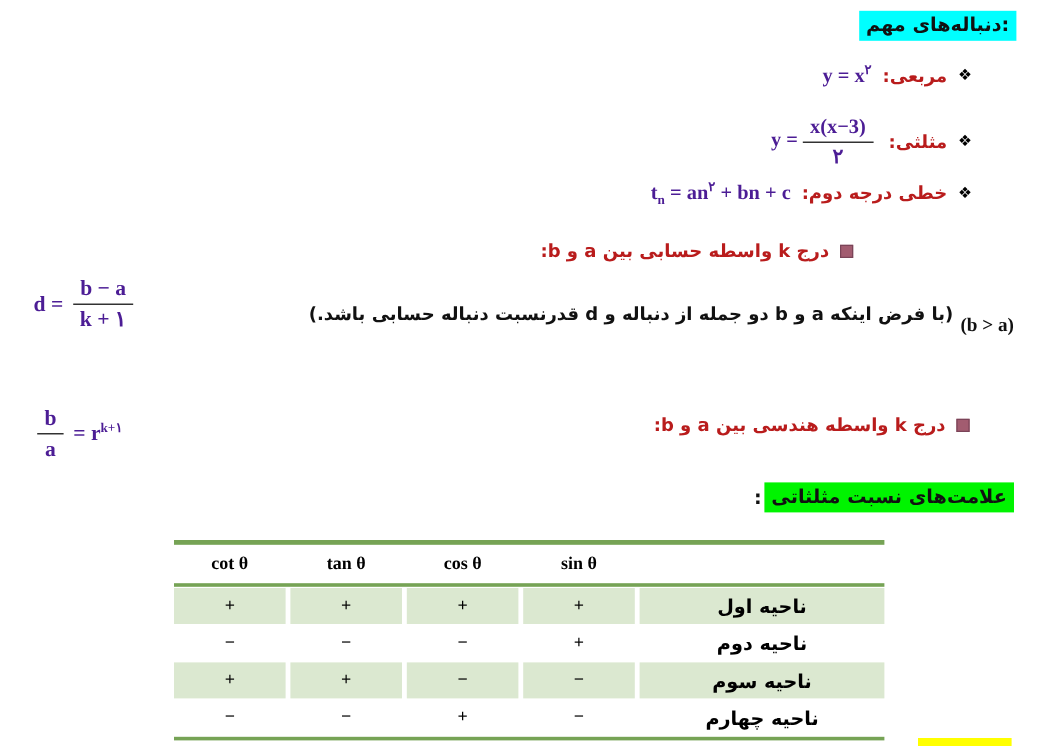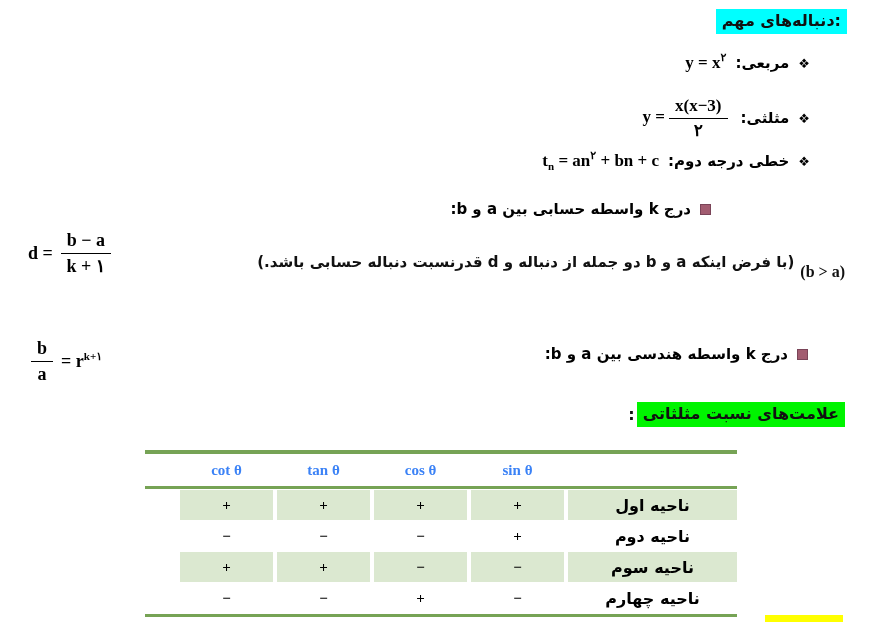--- a/index.html
+++ b/index.html
@@ -3,53 +3,53 @@
 <meta charset="utf-8">
 <style>
   * { margin:0; padding:0; box-sizing:border-box; }
   html,body { background:#ffffff; }
   .page {
     position:relative; width:880px; height:622px; background:#fff; overflow:hidden;
     font-family:"DejaVu Sans", sans-serif; color:#111;
   }
   .abs { position:absolute; }
   .row { position:absolute; display:flex; direction:rtl; align-items:center; gap:9px; }
-  .fa  { font-size:15px; font-weight:700; color:#000000; white-space:nowrap; }
+  .fa  { font-size:15px; font-weight:700; color:#b91c1c; white-space:nowrap; }
   .fa-big { font-size:16px; font-weight:700; }
   .diamond { font-size:13px; line-height:1; color:#000; }
   .sqbullet {
     width:11px; height:11px; display:inline-block; flex:0 0 auto;
     background:var(--square_bullet_maroon,#a25c70); border:1px solid #7a4458;
   }
   .hl { padding:2px 6px 4px 6px; display:inline-block; }
   .hl-cyan  { background:var(--highlight_cyan,#00ffff); }
   .hl-green { background:var(--highlight_green,#00f400); }
   .math {
     font-family:"Liberation Serif","DejaVu Serif",serif; font-weight:700;
-    font-size:17px; color:#000000; direction:ltr; white-space:nowrap;
+    font-size:17px; color:#4c1d95; direction:ltr; white-space:nowrap;
   }
   .math sup { font-size:11px; vertical-align:super; line-height:0; }
   .math sub { font-size:11px; vertical-align:sub; line-height:0; }
   .math-lg { font-size:18px; }
   .math-lg sup { font-size:11px;margin-top:32px; }
   .frac { display:inline-flex; flex-direction:column; text-align:center; vertical-align:middle; line-height:1.25; margin:0 4px; }
   .frac .num { border-bottom:1.6px solid #000; padding:0 6px 1px 6px; }
   .frac .den { padding-top:1px; }
   .note { position:absolute; display:flex; direction:rtl; align-items:center; gap:6px; font-size:15px; font-weight:700; white-space:nowrap; }
   .note .latin { font-family:"Liberation Serif","DejaVu Serif",serif; font-weight:700; font-size:16px; direction:ltr;margin-top:20px; }
   
   .trig-table { position:absolute; left:145px; top:450px; width:592px; }
   .tline { height:3px; background:var(--table_border_green,#76a355); }
   .tline.thick { height:4px; }
   .trow { display:flex; direction:rtl; gap:4px; margin:1px 0; }
   .cell { height:30px; display:flex; align-items:center; justify-content:center; }
-  .clabel { width:169px; }
+  .clabel { width:204px; }
   .csign  { width:93px; }
   .trow.greenbg .cell { background:var(--table_row_green,#dbe8d0); }
-  .thead-cell { font-family:"Liberation Serif","DejaVu Serif",serif; font-weight:700; font-size:15px; color:#3b82f6; }
+  .thead-cell { font-family:"Liberation Serif","DejaVu Serif",serif; font-weight:700; font-size:15px; color:#000000; }
   .sign { font-family:"Liberation Serif","DejaVu Serif",serif; font-weight:700; font-size:15px; color:#000; }
   .qlabel { font-size:16px; font-weight:700; color:#000; }
   .yellow-bar { position:absolute; left:765px; top:615px; width:78px; height:7px; background:var(--highlight_yellow,#ffff00); }
 </style>
 </head>
 <body>
 
 <div class="page">
 
   <div class="abs" style="top:9px; right:33px;">

